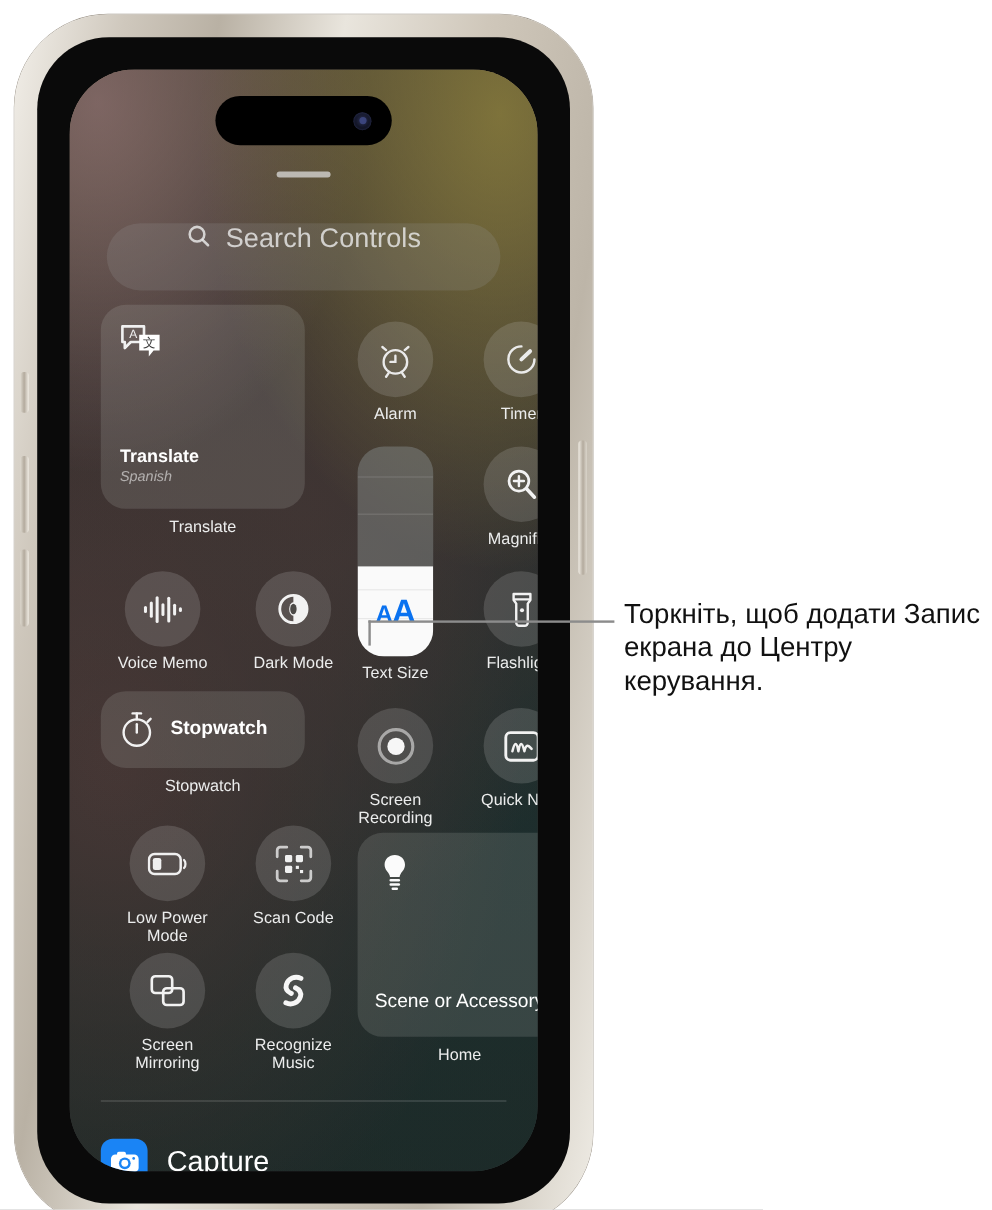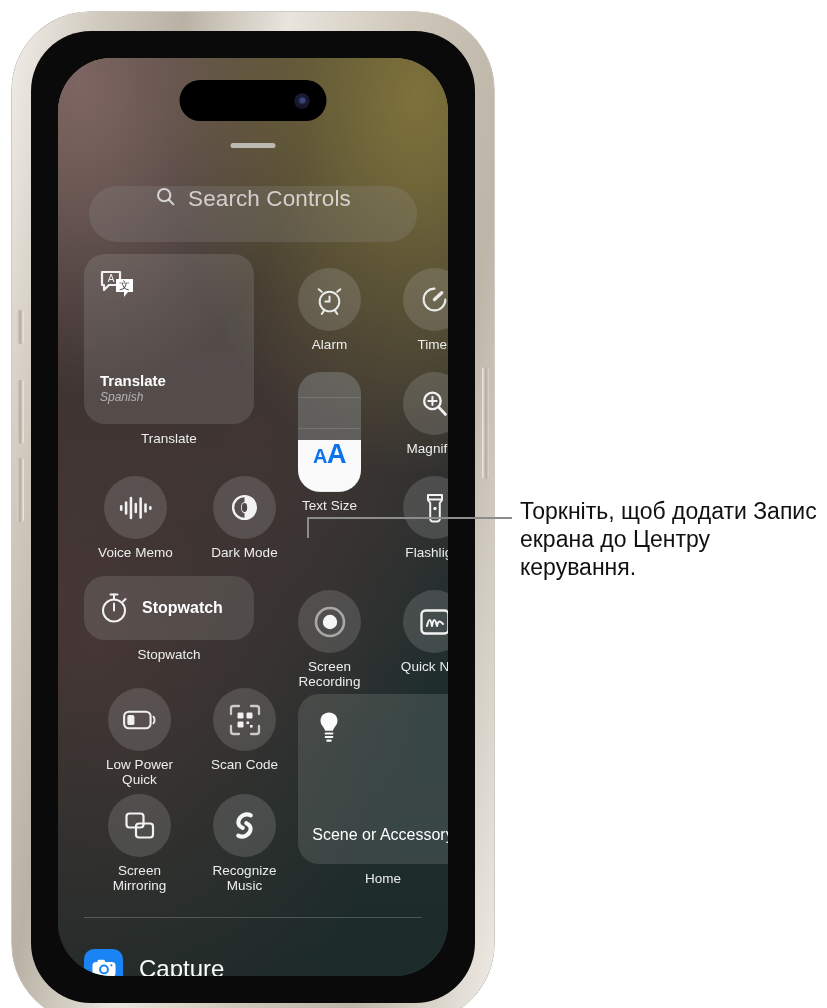--- a/index.html
+++ b/index.html
@@ -110,21 +110,21 @@
     border-radius:21px;
     background: rgba(200,204,202,.16);
     position:relative;
   }
   .bigtile .t-title { font-size:15px; font-weight:bold; color:#fff; }
   .bigtile .t-sub   { font-size:12px; color:rgba(235,235,235,.62); margin-top:1px;font-style:italic; }
   .bigtile-cap { text-align:center; font-size:13.5px; color:#eceded; margin-top:7px; }
 
   
   .slider {
-    width:63px; height:120px; border-radius:22px; overflow:hidden;
+    width:63px; height:175px; border-radius:22px; overflow:hidden;
     background: rgba(124,128,126,.55); position:relative;
   }
   .slider .fill {
     position:absolute; left:0; right:0; bottom:0; background:#fafafa;
   }
   .slider .tick { position:absolute; left:0; right:0; height:1px; background:rgba(255,255,255,.13); }
   .slider .tick.dk { background:rgba(0,0,0,.07); }
   .slider .aa {
     position:absolute; left:0; right:0; bottom:22px; text-align:center;
     color:#0a72f0; font-weight:bold; letter-spacing:-.5px;
@@ -334,21 +334,21 @@
             <div class="tile" style="left:24px; top:434px;">
               <div class="circle">
                 <svg viewBox="0 0 36 20" width="34" height="20">
                   <rect x="1.2" y="1.2" width="28" height="17.6" rx="5" fill="none" stroke="#f0f0f0" stroke-width="2.2"></rect>
                   <rect x="4.6" y="4.6" width="7.5" height="10.8" rx="2" fill="#f0f0f0"></rect>
                   <path d="M32.2 6.5c1.6 1.3 1.6 5.7 0 7" fill="none" stroke="#f0f0f0" stroke-width="2" stroke-linecap="round"></path>
                 </svg>
               </div>
               <div class="lbl two">
                 <div>Low Power</div>
-                <div>Quick</div>
+                <div>Mode</div>
               </div>
             </div>
 
             <div class="tile" style="left:129px; top:434px;">
               <div class="circle">
                 <svg viewBox="0 0 32 32" width="32" height="32">
                   <g fill="none" stroke="rgba(240,240,240,.78)" stroke-width="2.3" stroke-linecap="round">
                     <path d="M2 10V4.5A2.5 2.5 0 0 1 4.5 2H10"></path>
                     <path d="M22 2h5.5A2.5 2.5 0 0 1 30 4.5V10"></path>
                     <path d="M30 22v5.5a2.5 2.5 0 0 1-2.5 2.5H22"></path>

